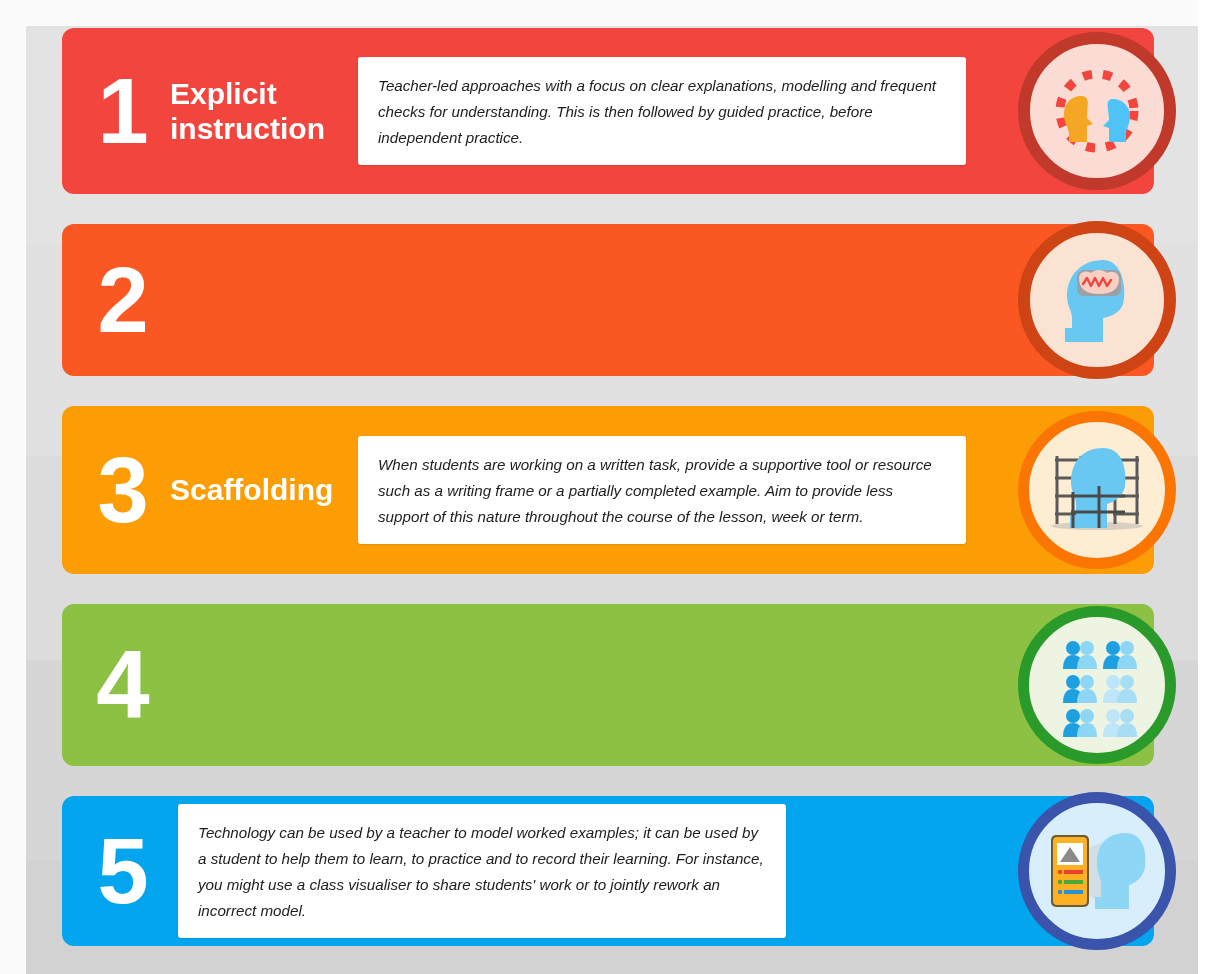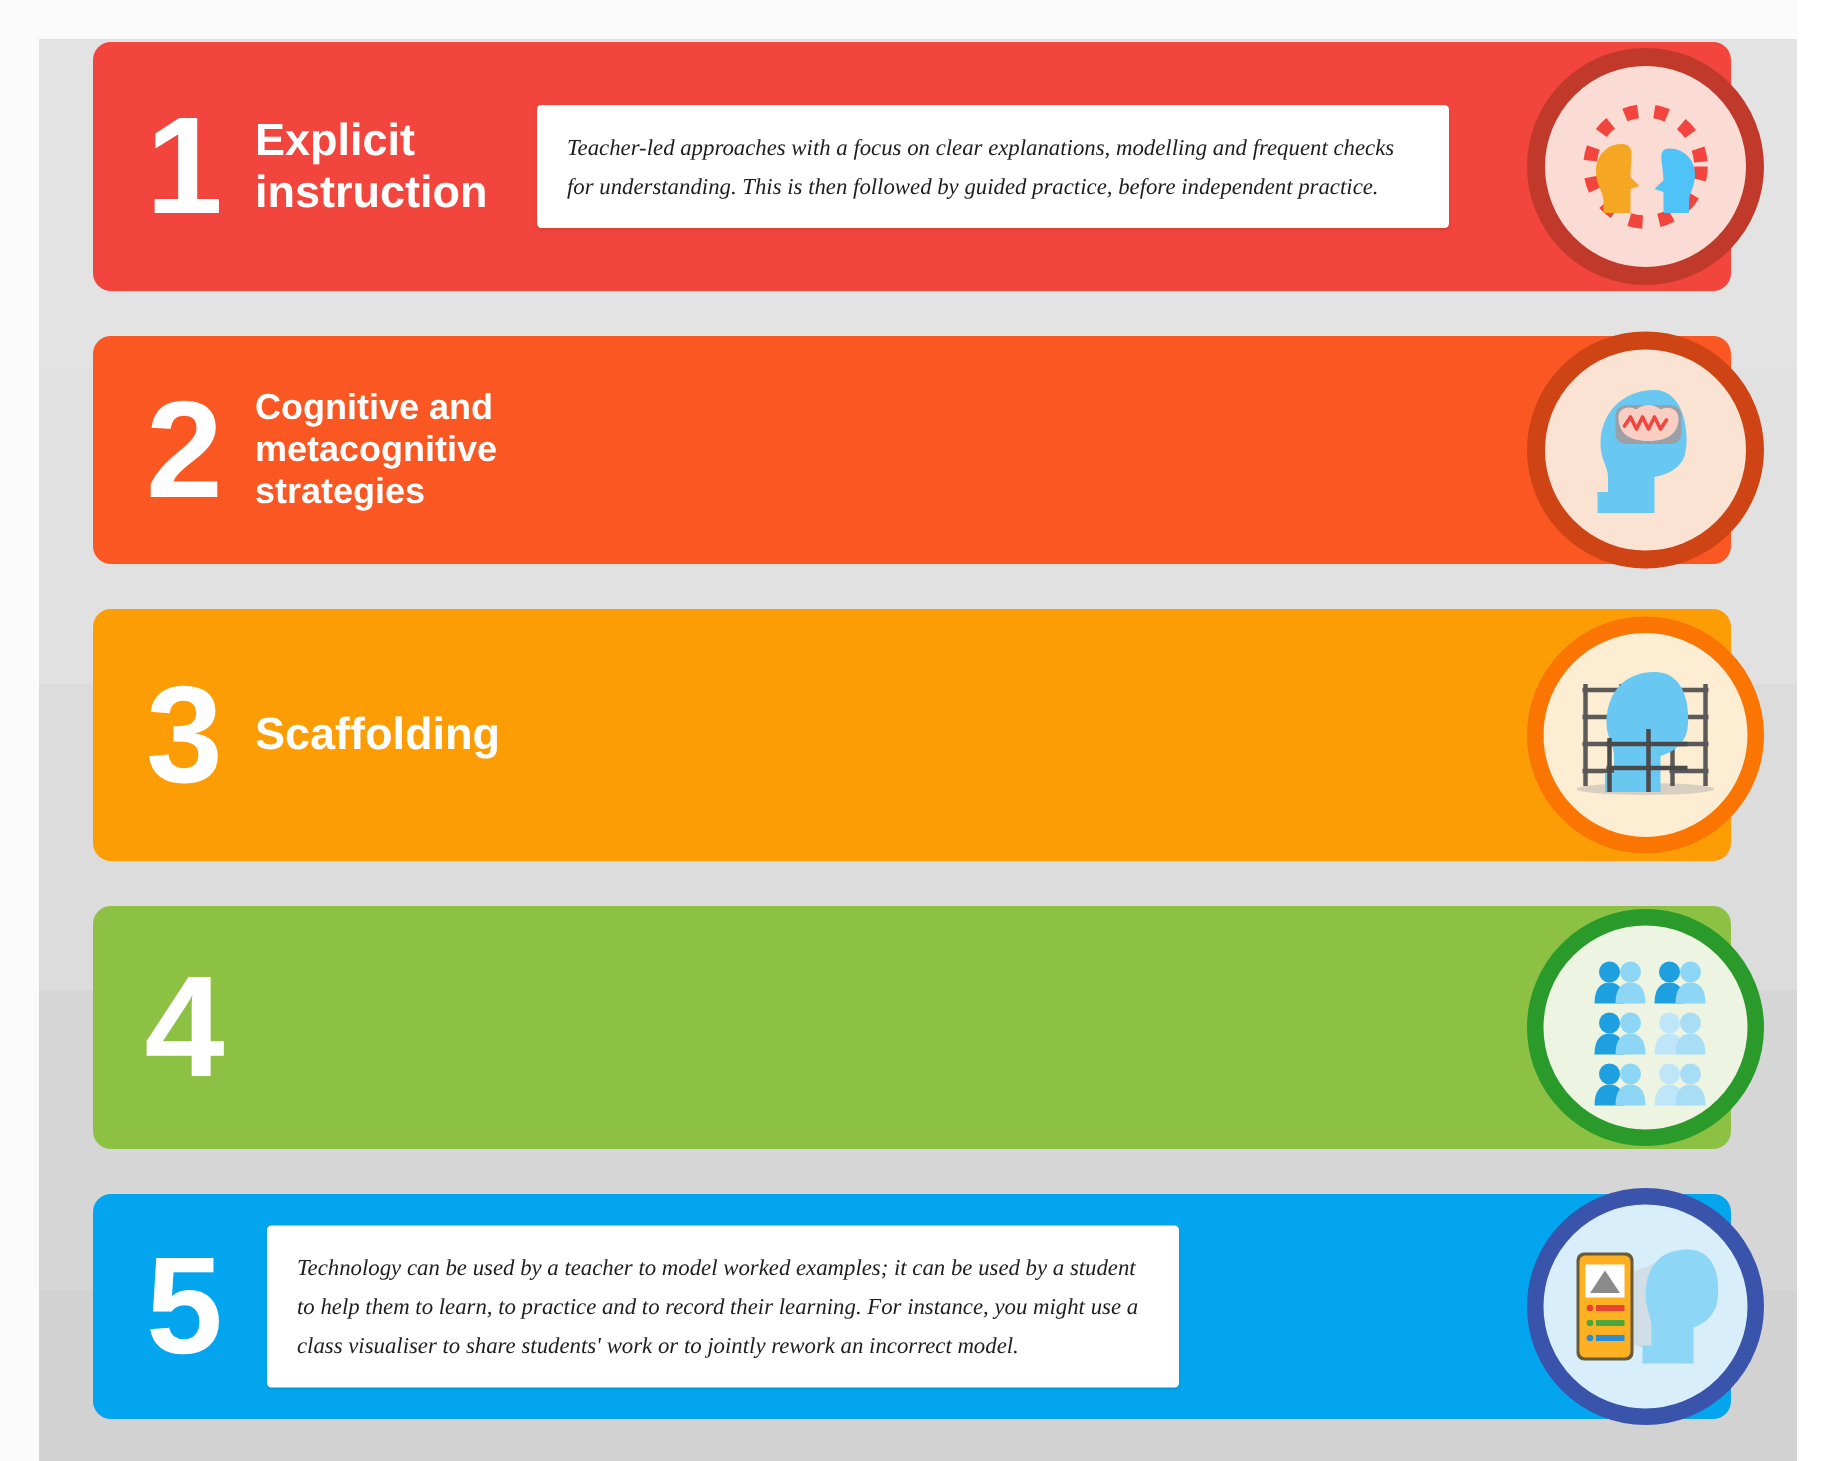--- a/index.html
+++ b/index.html
@@ -67,21 +67,20 @@
   .title.small { font-size: 24px; }
 
   .desc-box {
     background: #ffffff;
     border-radius: 3px;
     flex: 0 0 auto;
     width: 608px;
     margin-left: 8px;
     padding: 16px 20px 14px 20px;
     box-shadow: 0 1px 2px rgba(0,0,0,.10);
-    font-family: Liberation Serif, serif;
   }
   .desc {
     font-style: italic;
     font-size: 15.2px;
     line-height: 1.72;
     color: #1d1d1d;
   }
 
   
   .icon-wrap {
@@ -138,41 +137,43 @@
           <path d="M43 44 C33 44 26 52 26 62 C26 72 31 76 31 82 L31 90 L49 90 L49 74 L55 72 L49 66 C49 54 53 44 43 44 Z" fill="#f5a623"></path>
 
           <path d="M75 47 C85 47 92 55 92 64 C92 73 88 77 88 82 L88 90 L71 90 L71 76 L65 74 L71 68 C71 57 66 47 75 47 Z" fill="#4fc3f7"></path>
         </svg>
       </div>
     </div>
   </div>
 
   <div class="row row-2">
     <div class="num">2</div>
-    <div class="title small">Cognitive and metacognitive strategies</div>
     <div class="icon-wrap">
       <div class="icon-circle ic-2">
         <svg class="isvg" width="112" height="112" viewBox="0 0 112 112" aria-hidden="true">
 
           <path d="M62 16 C40 16 26 32 26 52 C26 62 31 67 31 74 L31 84 L24 84 L24 98 L62 98 L62 74
                    C62 74 78 72 82 60 C86 46 82 16 62 16 Z" fill="#68c8f2"></path>
 
           <rect x="36" y="26" width="44" height="26" rx="7" fill="#9aa0a6"></rect>
           <path d="M38 34 C38 28 45 26 50 29 C54 25 62 25 66 29 C72 26 78 29 78 35
                    C78 44 72 50 58 50 C44 50 38 44 38 34 Z" fill="#f9cfc4"></path>
 
           <path d="M42 40 L46 34 L50 42 L54 34 L58 42 L62 34 L66 42 L70 36" fill="none" stroke="#f1453d" stroke-width="2.4" stroke-linecap="round" stroke-linejoin="round"></path>
         </svg>
       </div>
     </div>
   </div>
 
   <div class="row row-3">
     <div class="num">3</div>
     <div class="title">Scaffolding</div>
+    <div class="desc-box">
+      <div class="desc">When students are working on a written task, provide a supportive tool or resource such as a writing frame or a partially completed example. Aim to provide less support of this nature throughout the course of the lesson, week or term.</div>
+    </div>
     <div class="icon-wrap">
       <div class="icon-circle ic-3">
         <svg class="isvg" width="120" height="120" viewBox="0 0 120 120" aria-hidden="true">
 
           <ellipse cx="60" cy="96" rx="46" ry="4" fill="#d9cfc0"></ellipse>
 
           <g stroke="#5a5a5a" stroke-width="3" fill="none">
             <line x1="20" y1="26" x2="20" y2="94"></line>
             <line x1="44" y1="26" x2="44" y2="94"></line>
             <line x1="18" y1="30" x2="46" y2="30"></line>

